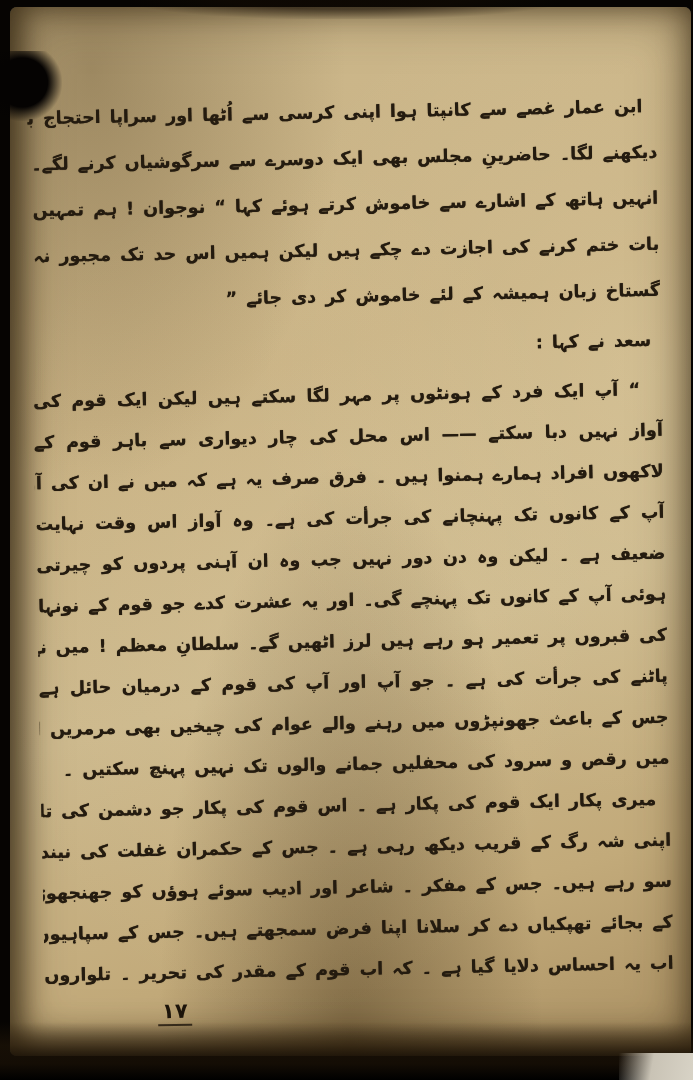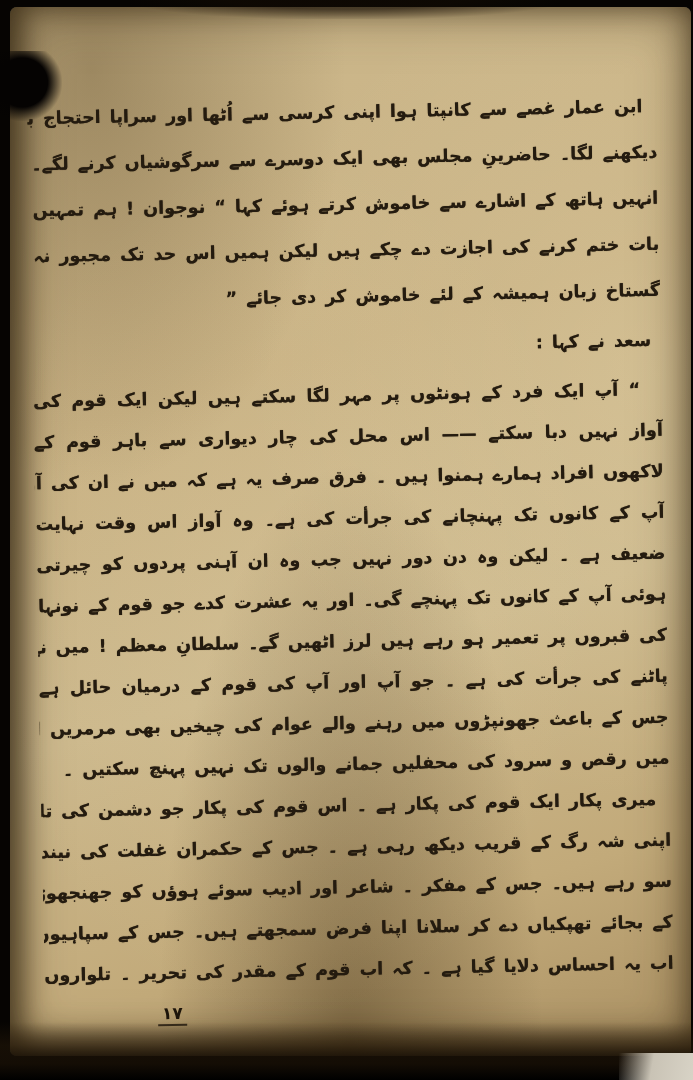--- a/index.html
+++ b/index.html
@@ -66,21 +66,21 @@
   .line.indent1{padding-right:14px;}
   .line.indent2{padding-right:22px;}
   .heading{
     line-height:54px; height:54px;
     text-align:right; text-align-last:right;
     padding-right:10px;
   }
   .p2{margin-top:2px;}
   .page-number{
     position:absolute; left:148px; bottom:30px;
-    color:#1c140a; font-size:17px; font-weight:bold;
+    color:#1c140a; font-size:21px; font-weight:bold;
     border-bottom:2px solid rgba(28,20,10,0.8);
     padding:0 4px 1px;
     transform:rotate(-1deg);
   }
 </style>
 </head>
 <body>
 
 <div class="scan">
   <div class="paper">

